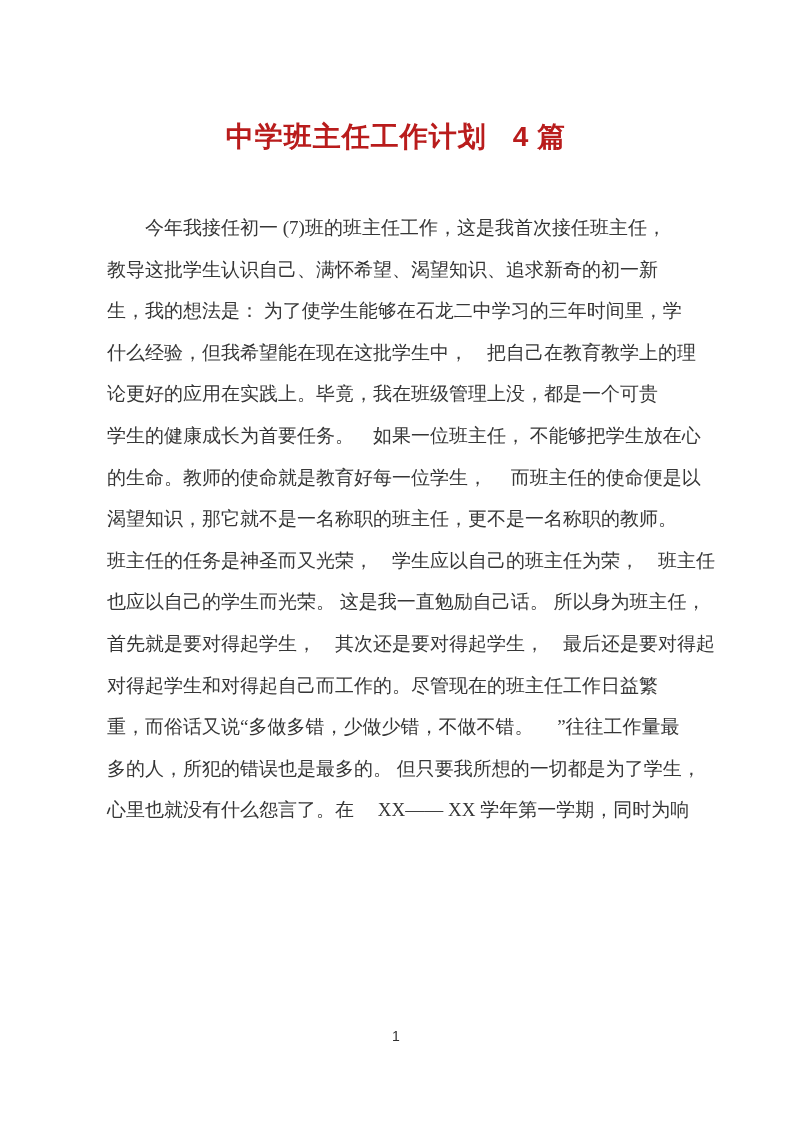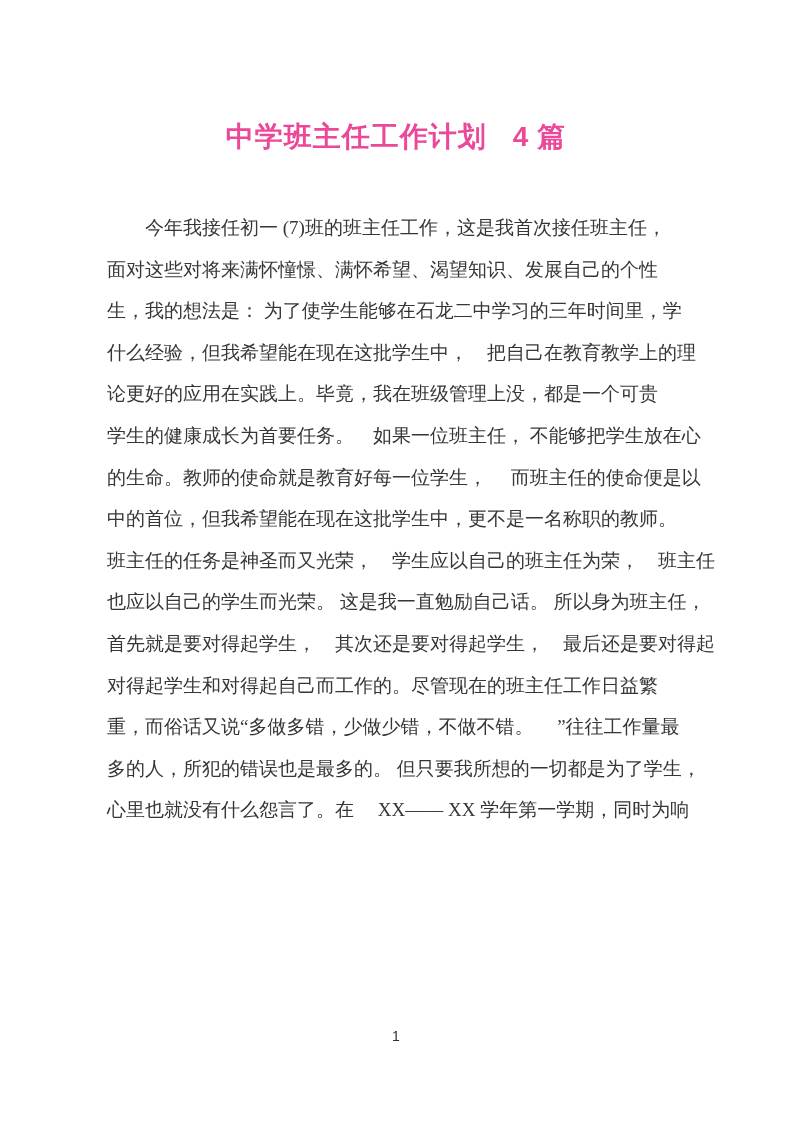--- a/index.html
+++ b/index.html
@@ -18,21 +18,21 @@
   }
   .doc-title {
     position: absolute;
     top: 118px;
     left: 0;
     width: 100%;
     margin: 0;
     text-align: center;
     font-size: 28px;
     font-weight: 600;
-    color: #ec4899;
+    color: #b91c1c;
     letter-spacing: 1px;
     white-space: nowrap;
   }
   .doc-title .title-count {
     font-family: "Liberation Sans", "DejaVu Sans", sans-serif;
     font-weight: 700;
     margin-left: 26px;
     margin-right: 8px;
   }
   .doc-body {
@@ -62,27 +62,27 @@
 </style>
 </head>
 <body>
 
 <div class="page">
 
   <h1 class="doc-title"><span>中学班主任工作计划</span><span class="title-count">4</span><span>篇</span></h1>
 
   <div class="doc-body">
       <div class="text-line">　　今年我接任初一 (7)班的班主任工作，这是我首次接任班主任，</div>
-      <div class="text-line">面对这些对将来满怀憧憬、满怀希望、渴望知识、发展自己的个性</div>
+      <div class="text-line">教导这批学生认识自己、满怀希望、渴望知识、追求新奇的初一新</div>
       <div class="text-line">生，我的想法是：&nbsp;为了使学生能够在石龙二中学习的三年时间里，学</div>
       <div class="text-line">什么经验，但我希望能在现在这批学生中，　把自己在教育教学上的理</div>
       <div class="text-line">论更好的应用在实践上。毕竟，我在班级管理上没，都是一个可贵</div>
       <div class="text-line">学生的健康成长为首要任务。　如果一位班主任，&nbsp;不能够把学生放在心</div>
       <div class="text-line">的生命。教师的使命就是教育好每一位学生，　&nbsp;而班主任的使命便是以</div>
-      <div class="text-line">中的首位，但我希望能在现在这批学生中，更不是一名称职的教师。</div>
+      <div class="text-line">渴望知识，那它就不是一名称职的班主任，更不是一名称职的教师。</div>
       <div class="text-line">班主任的任务是神圣而又光荣，　学生应以自己的班主任为荣，　班主任</div>
       <div class="text-line">也应以自己的学生而光荣。&nbsp;这是我一直勉励自己话。&nbsp;所以身为班主任，</div>
       <div class="text-line">首先就是要对得起学生，　其次还是要对得起学生，　最后还是要对得起</div>
       <div class="text-line">对得起学生和对得起自己而工作的。尽管现在的班主任工作日益繁</div>
       <div class="text-line">重，而俗话又说“多做多错，少做少错，不做不错。　&nbsp;”往往工作量最</div>
       <div class="text-line">多的人，所犯的错误也是最多的。&nbsp;但只要我所想的一切都是为了学生，</div>
       <div class="text-line">心里也就没有什么怨言了。在　&nbsp;XX——&nbsp;XX&nbsp;学年第一学期，同时为响</div>
     </div>
 
   <div class="page-number">1</div>

